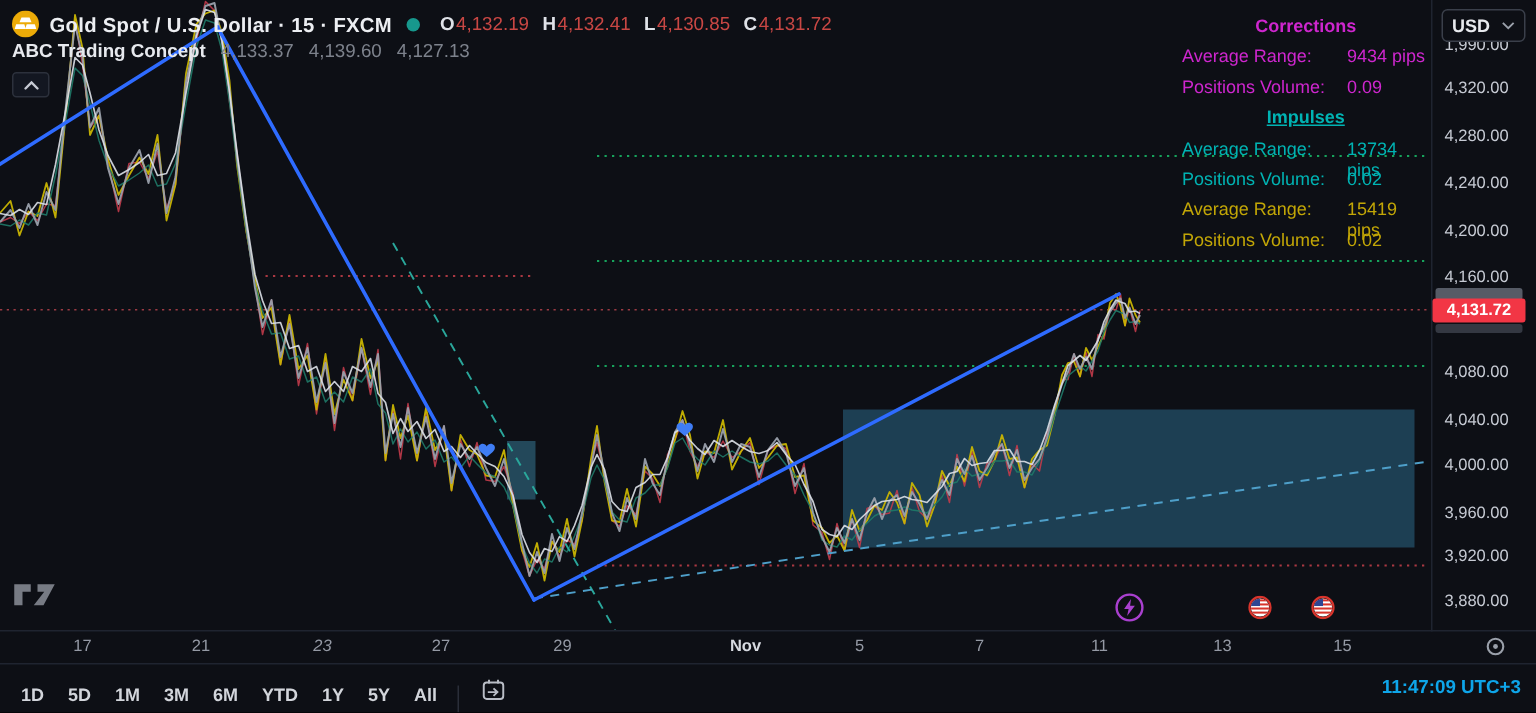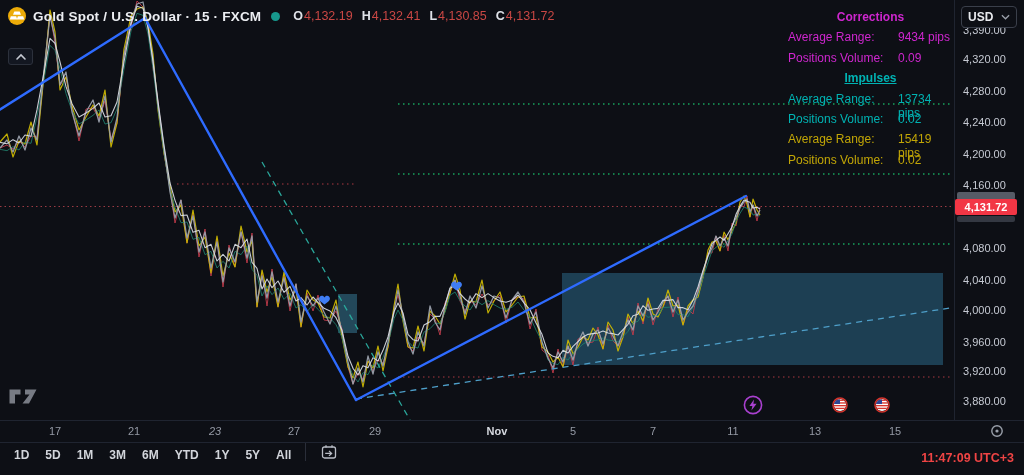--- a/index.html
+++ b/index.html
@@ -49,25 +49,25 @@
   .last-price { position:absolute; left:0px; top:199px; width:62px; height:16px; background:#f23645;
     border-radius:2px; color:#fff; font-size:11px; font-weight:700; display:flex; align-items:center; justify-content:center; z-index:6; }
   .pane-gear { position:absolute; left:34px; top:423px; width:16px; height:16px; }
 
   
   .ta { left:0; top:421px; width:954px; height:21px; cursor:ew-resize; }
   .ta-label { position:absolute; top:4px; width:44px; margin-left:-22px; text-align:center; font-size:11px; color:#959aa5; }
   .ta-label.month { color:#d7dae0; font-weight:700; }
 
   
-  .tb { left:0; top:443px; width:1024px; height:32px; display:flex; align-items:flex-start; padding-left:6px; }
+  .tb { left:0; top:443px; width:1024px; height:32px; display:flex; align-items:flex-end; padding-left:6px; }
   .tb-btn { padding:0 8px; height:24px; line-height:24px; font-size:12px; font-weight:700; color:#d2d5db;
     border-radius:4px; cursor:pointer; }
   .tb-div { width:1px; height:18px; background:#2a2e39; margin:0 6px; }
-  .tb-clock { position:absolute; right:10px; top:451px; font-size:12.5px; font-weight:700; color:#ef4444; cursor:pointer; }
+  .tb-clock { position:absolute; right:10px; top:451px; font-size:12.5px; font-weight:700; color:#0ea5e9; cursor:pointer; }
 
   
   #chart-svg { left:0; top:0; z-index:10; }
   .tv-logo { left:8px; top:388px; z-index:12; opacity:.85; }
   .evt { z-index:15; }
 </style>
 </head>
 <body>
 
 <div class="app">
@@ -121,20 +121,28 @@
           <span class="l">L</span>
           <span class="v">4,130.85</span>
         </span>
         <span class="pair">
           <span class="l">C</span>
           <span class="v">4,131.72</span>
         </span>
       </div>
   </div>
 
+  <div class="abs ind-row">
+    <span class="ind-name">ABC Trading Concept</span>
+    <span class="ind-vals" id="ind-vals">
+        <span>4,133.37</span>
+        <span>4,139.60</span>
+        <span>4,127.13</span>
+      </span>
+  </div>
   <div class="abs collapse-btn">
     <svg width="12" height="8" viewBox="0 0 12 8">
       <path d="M2,6 L6,2 L10,6" stroke="#c6cad3" stroke-width="1.6" fill="none" stroke-linecap="round"></path>
     </svg>
   </div>
 
   <div class="abs rp" id="ranges-panel">
       <div class="rp-head" style="color: rgb(206, 38, 206);">Corrections</div>
       <div class="rp-row" style="color: rgb(206, 38, 206);">
         <span class="rl">Average Range:</span>
@@ -165,21 +173,21 @@
 
   <div class="abs pa" id="price-axis">
     <div class="sliver-top"></div>
     <div class="sliver-bot"></div>
     <div class="last-price">4,131.72</div>
 
     <svg class="pane-gear" viewBox="0 0 16 16">
       <circle cx="8" cy="8" r="5.2" stroke="#9aa0aa" stroke-width="1.4" fill="none"></circle>
       <circle cx="8" cy="8" r="1.6" fill="#9aa0aa"></circle>
     </svg>
-  <div class="pa-label" style="top: 24px;">3,390.00</div>
+  <div class="pa-label" style="top: 24px;">1,990.00</div>
       <div class="pa-label" style="top: 53px;">4,320.00</div>
       <div class="pa-label" style="top: 85px;">4,280.00</div>
       <div class="pa-label" style="top: 116px;">4,240.00</div>
       <div class="pa-label" style="top: 148px;">4,200.00</div>
       <div class="pa-label" style="top: 179px;">4,160.00</div>
       <div class="pa-label" style="top: 242px;">4,080.00</div>
       <div class="pa-label" style="top: 274px;">4,040.00</div>
       <div class="pa-label" style="top: 304px;">4,000.00</div>
       <div class="pa-label" style="top: 336px;">3,960.00</div>
       <div class="pa-label" style="top: 365px;">3,920.00</div>

